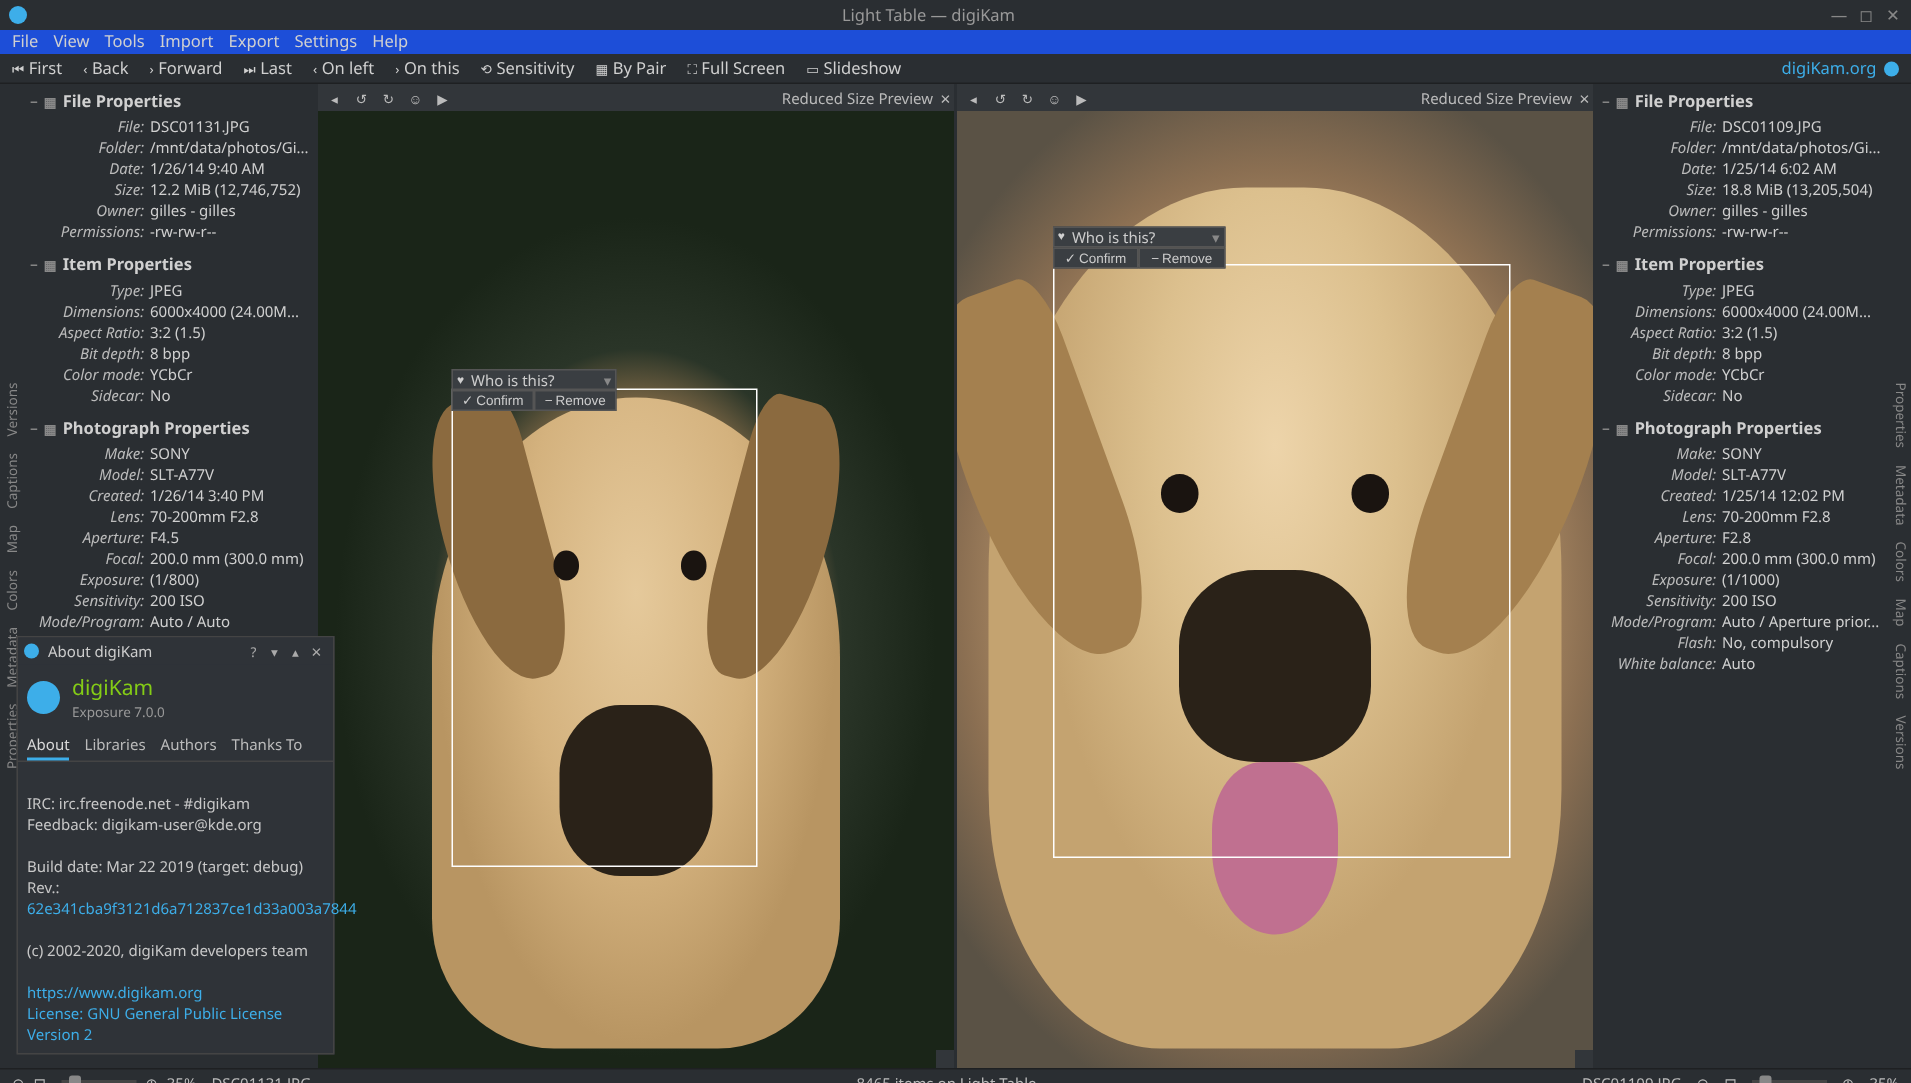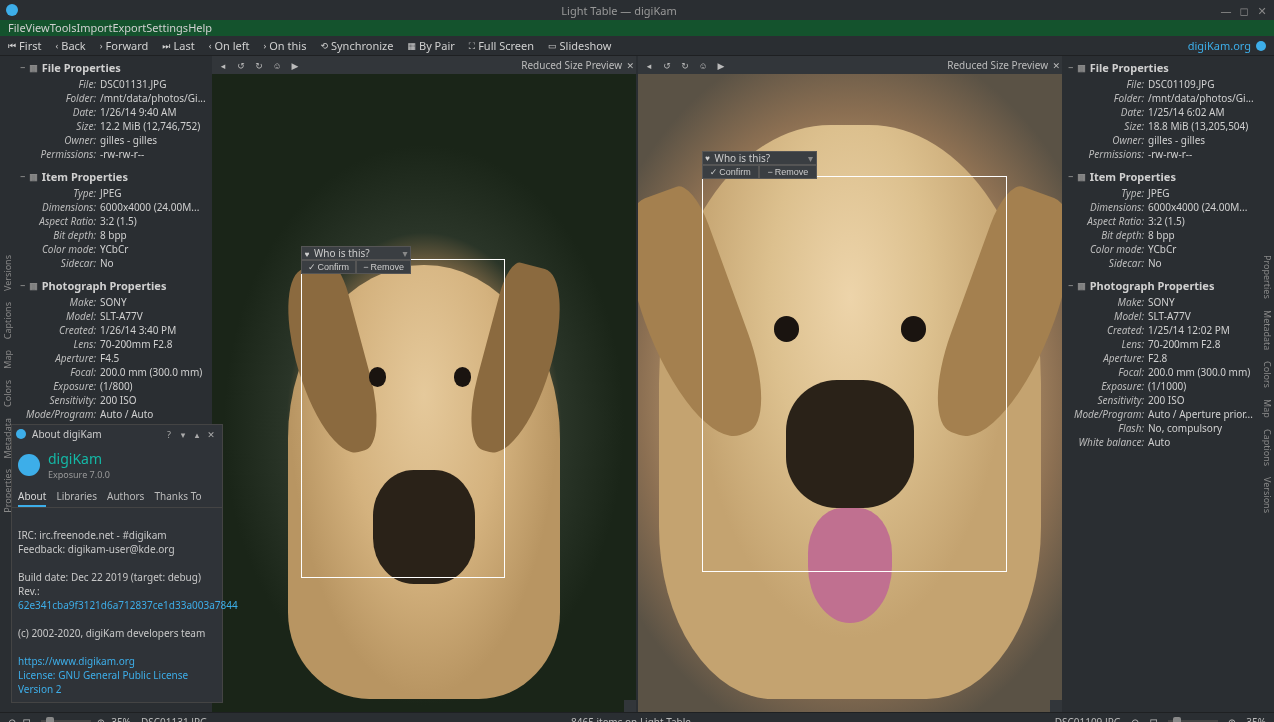--- a/index.html
+++ b/index.html
@@ -2,21 +2,21 @@
 <html><head>
 <meta charset="utf-8">
 <style>
 *{margin:0;padding:0;box-sizing:border-box}
 body{background:#2a2e32;color:#d0d0d0;font-family:"Noto Sans",sans-serif;font-size:11px;width:1274px;height:722px;overflow:hidden;position:relative}
 .titlebar{height:20px;background:#2a2e32;display:flex;align-items:center;padding:0 6px}
 .titlebar .app-icon{width:12px;height:12px;background:#3daee9;border-radius:50%}
 .titlebar .title{flex:1;text-align:center;color:#999;font-size:11px}
 .titlebar .win-controls{display:flex;gap:6px}
 .titlebar .win-controls span{width:12px;height:12px;display:inline-flex;align-items:center;justify-content:center;color:#888}
-.menubar{height:16px;background:#14532d;display:flex;padding:0 8px;font-size:11px;color:#d0d0d0}
+.menubar{height:16px;background:#1d4ed8;display:flex;gap:10px;padding:0 8px;font-size:11px;color:#d0d0d0}
 .toolbar{height:20px;background:#2a2e32;display:flex;align-items:center;padding:0 8px;gap:14px;border-bottom:1px solid #1e2022}
 .toolbar .tb-item{display:flex;align-items:center;gap:3px;color:#d0d0d0;font-size:11px;cursor:pointer}
 .toolbar .spacer{flex:1}
 .toolbar .link{color:#3daee9}
 .chevron{font-size:9px}
 .main{display:flex;height:656px}
 .side-tabs{width:14px;background:#2a2e32;display:flex;flex-direction:column;justify-content:center;gap:5px}
 .side-tabs span{writing-mode:vertical-lr;transform:rotate(180deg);font-size:9px;color:#888;cursor:pointer;padding:3px 0}
 .side-tabs.right span{writing-mode:vertical-rl;transform:none}
 .prop-panel{width:198px;background:#2a2e32;padding:4px 6px;font-size:10px;overflow:hidden}
@@ -55,21 +55,21 @@
 .face-tag-input .dd{width:10px;text-align:center;color:#888}
 .face-tag-btns{display:flex;gap:0}
 .face-tag-btns button{flex:1;background:#3a3e42;border:1px solid #555;color:#ccc;font-size:9px;height:14px;cursor:pointer;display:flex;align-items:center;justify-content:center;gap:2px}
 .about-dialog{position:absolute;left:11px;top:424px;width:212px;background:#2f3338;border:1px solid #444;font-size:10px;z-index:100}
 .about-titlebar{height:18px;display:flex;align-items:center;padding:0 4px;background:#2f3338}
 .about-titlebar .at-icon{width:10px;height:10px;background:#3daee9;border-radius:50%;margin-right:6px}
 .about-titlebar .at-title{flex:1;color:#ccc}
 .about-titlebar .at-btn{width:14px;height:14px;display:flex;align-items:center;justify-content:center;color:#aaa;cursor:pointer;font-size:9px}
 .about-header{display:flex;align-items:center;padding:6px;gap:8px}
 .about-header .ah-icon{width:22px;height:22px;background:#3daee9;border-radius:50%}
-.about-header .ah-text .ah-name{font-size:14px;color:#14b8a6}
+.about-header .ah-text .ah-name{font-size:14px;color:#84cc16}
 .about-header .ah-text .ah-ver{font-size:9px;color:#999}
 .about-tabs{display:flex;gap:10px;padding:0 6px;border-bottom:1px solid #444;font-size:10px}
 .about-tabs span{padding:2px 0;cursor:pointer;color:#bbb}
 .about-tabs span.active{color:#d8d8d8;border-bottom:2px solid #3daee9}
 .about-content{padding:6px;color:#c8c8c8;line-height:14px;font-size:10px}
 .about-content a{color:#3daee9;}
 .statusbar{height:18px;background:#2a2e32;display:flex;align-items:center;padding:0 8px;font-size:10px;color:#bbb;border-top:1px solid #1e2022}
 .statusbar .sb-icons{display:flex;gap:6px}
 .statusbar .sb-icons span{cursor:pointer}
 .statusbar .sb-zoom{display:flex;align-items:center;gap:6px;margin-left:10px}
@@ -123,21 +123,21 @@
   <span class="tb-item">
       <span class="chevron">‹</span>
       <span>On left</span>
     </span>
   <span class="tb-item">
       <span class="chevron">›</span>
       <span>On this</span>
     </span>
   <span class="tb-item">
       <span class="chevron">⟲</span>
-      <span>Synchronize</span>
+      <span>Sensitivity</span>
     </span>
   <span class="tb-item">
       <span class="chevron">▦</span>
       <span>By Pair</span>
     </span>
   <span class="tb-item">
       <span class="chevron">⛶</span>
       <span>Full Screen</span>
     </span>
   <span class="tb-item">
@@ -507,21 +507,21 @@
   <div class="about-tabs">
     <span class="active">About</span>
     <span>Libraries</span>
     <span>Authors</span>
     <span>Thanks To</span>
   </div>
   <div class="about-content">
     <br>
     <div>IRC: irc.freenode.net - #digikam</div>
     <div>Feedback: digikam-user@kde.org</div><br>
-    <div>Build date: Dec 22 2019 (target: debug)</div>
+    <div>Build date: Mar 22 2019 (target: debug)</div>
     <div><span>Rev.:</span> <a>62e341cba9f3121d6a712837ce1d33a003a7844</a></div><br>
     <div>(c) 2002-2020, digiKam developers team</div><br>
     <a>https://www.digikam.org</a><br>
     <a>License: GNU General Public License Version 2</a>
   </div>
 
 </div>
 
 <div class="statusbar">
   <div class="sb-icons">

